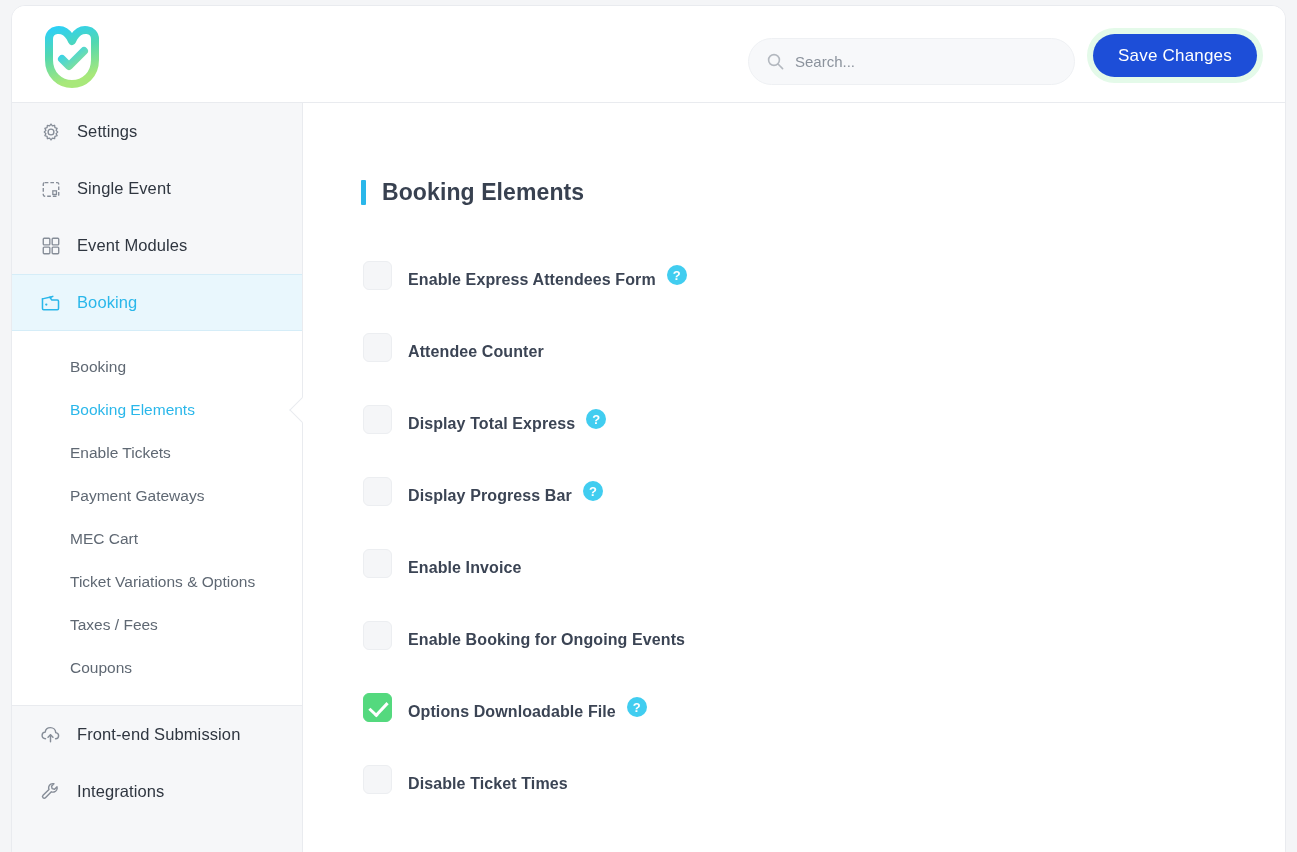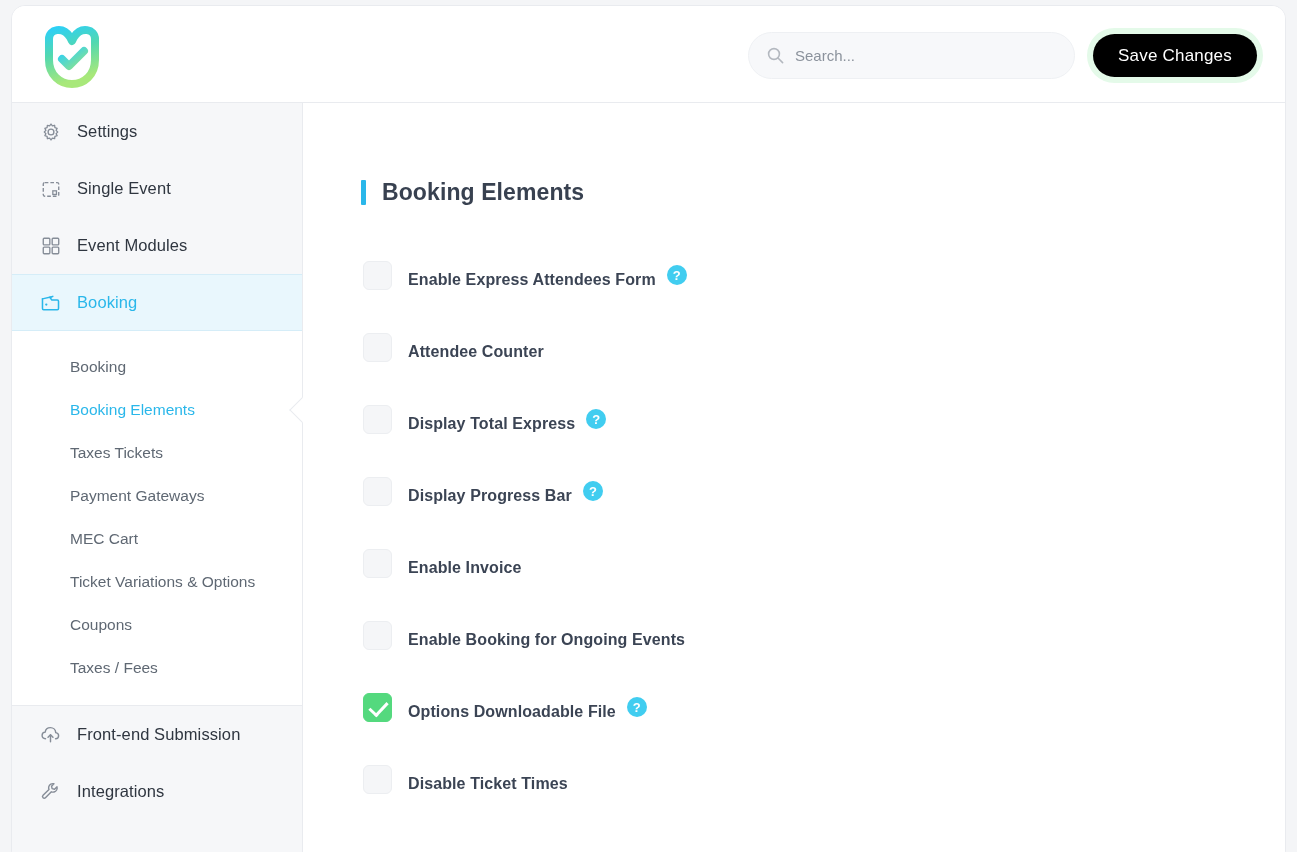--- a/index.html
+++ b/index.html
@@ -46,21 +46,21 @@
   .logo {
     position: absolute;
     left: 27px;
     top: 13px;
     width: 66px;
     height: 70px;
   }
   .search-box {
     position: absolute;
     left: 736px;
-    top: 26px;
+    top: 32px;
     width: 327px;
     height: 47px;
     background: #f7f8fa;
     border: 1px solid #eef0f3;
     border-radius: 24px;
     box-sizing: border-box;
     display: flex;
     align-items: center;
     padding: 0 18px;
   }
@@ -91,21 +91,21 @@
     height: 55px;
     background: #e4fae9;
     border-radius: 28px;
   }
   .save-btn {
     position: absolute;
     left: 1081px;
     top: 28px;
     width: 164px;
     height: 43px;
-    background: #000000;
+    background: #1d4ed8;
     border: none;
     border-radius: 22px;
     color: #ffffff;
     font-family: "Liberation Sans", sans-serif;
     font-size: 17px;
     letter-spacing: .2px;
     cursor: pointer;
     padding: 0;
   }
 
@@ -357,36 +357,36 @@
 
         <div class="submenu">
           <div class="sub-item">
             <span>Booking</span>
           </div>
           <div class="sub-item active">
             <span>Booking Elements</span>
             <span class="sub-notch"></span>
           </div>
           <div class="sub-item">
-            <span>Taxes Tickets</span>
+            <span>Enable Tickets</span>
           </div>
           <div class="sub-item">
             <span>Payment Gateways</span>
           </div>
           <div class="sub-item">
             <span>MEC Cart</span>
           </div>
           <div class="sub-item">
             <span>Ticket Variations &amp; Options</span>
           </div>
           <div class="sub-item">
+            <span>Taxes / Fees</span>
+          </div>
+          <div class="sub-item">
             <span>Coupons</span>
-          </div>
-          <div class="sub-item">
-            <span>Taxes / Fees</span>
           </div>
         </div>
 
         <div class="nav-bottom-group">
           <div class="nav-item">
             <span class="nav-icon">
               <svg viewBox="0 0 22 22" width="21" height="21">
                 <path d="M5.8 15.4 C3.6 15.4 2.2 13.8 2.2 11.9 C2.2 10.1 3.6 8.6 5.4 8.5 C5.8 5.8 8.1 3.8 10.9 3.8 C13.9 3.8 16.3 6.1 16.5 9 C18.2 9.2 19.5 10.6 19.5 12.3 C19.5 14 18.1 15.4 16.3 15.4" fill="none" stroke="#868d98" stroke-width="1.5" stroke-linecap="round"></path>
                 <line x1="11" y1="18.6" x2="11" y2="11.4" stroke="#868d98" stroke-width="1.5" stroke-linecap="round"></line>
                 <path d="M8.4 13.8 L11 11.2 L13.6 13.8" fill="none" stroke="#868d98" stroke-width="1.5" stroke-linecap="round" stroke-linejoin="round"></path>

